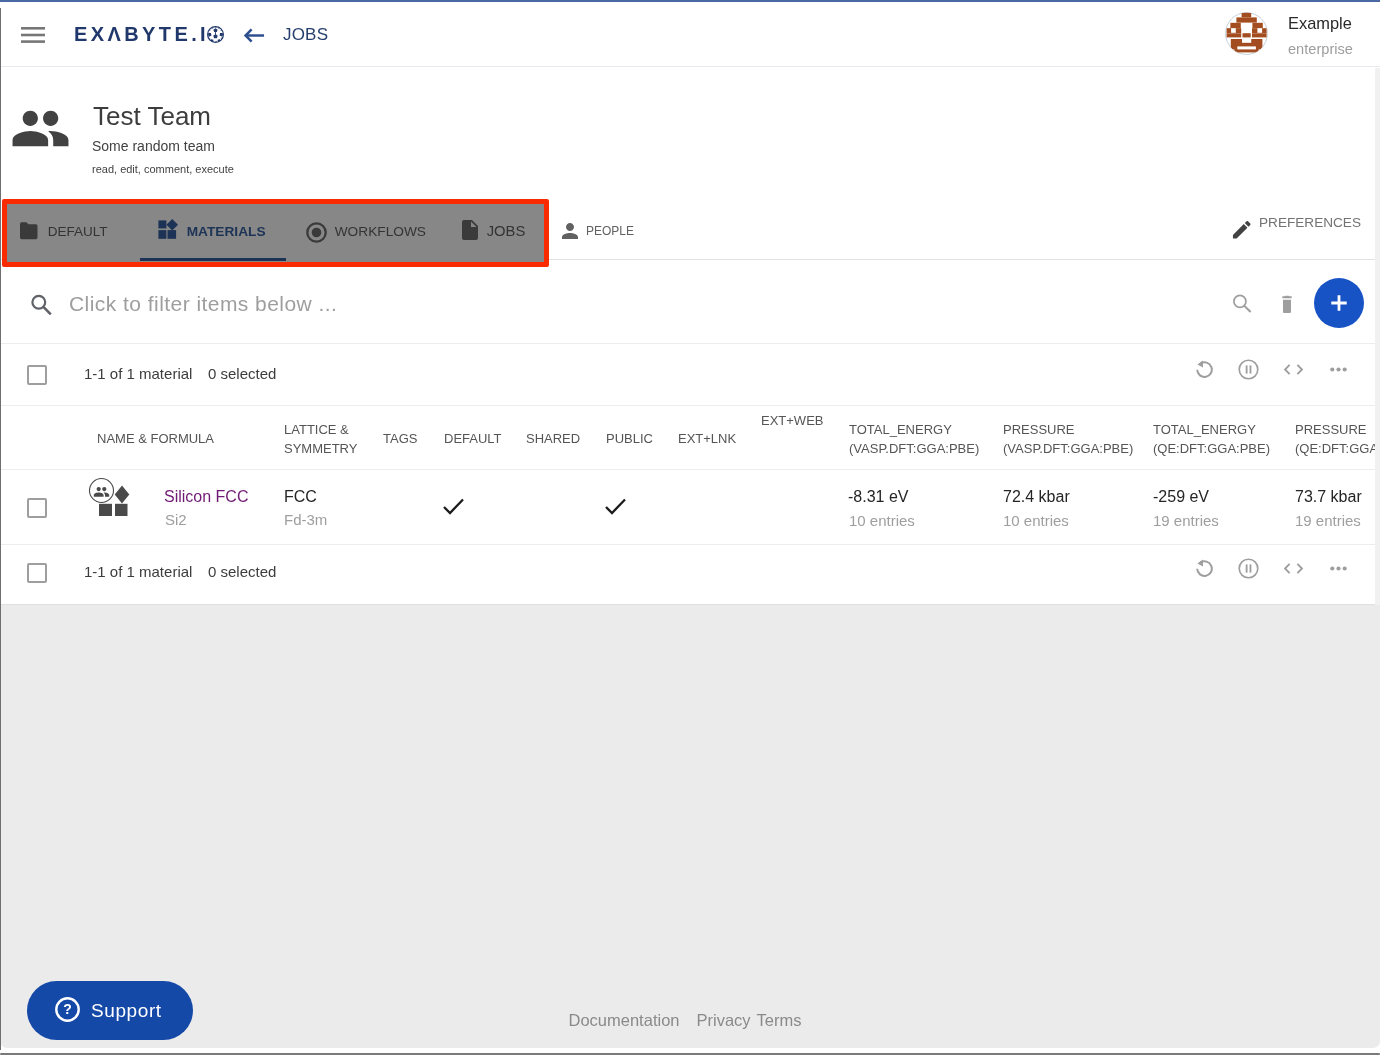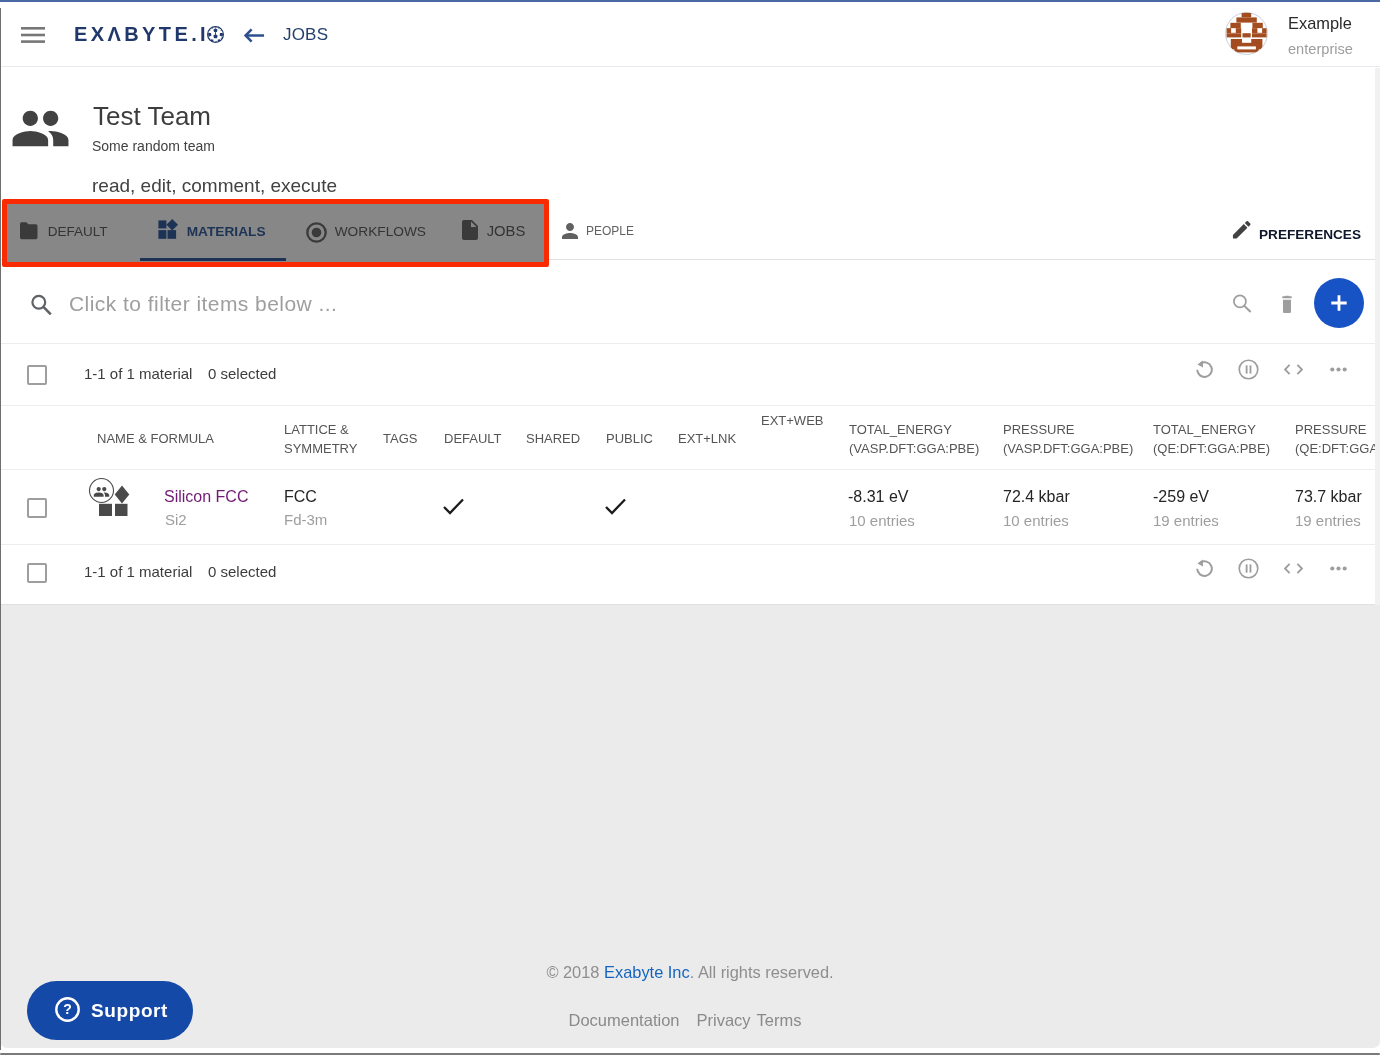--- a/index.html
+++ b/index.html
@@ -68,34 +68,34 @@
   <div class="abs" style="left:1288px;top:10.5px;font-size:16.4px;color:#2a2a2a;line-height:20px;">Example</div>
   <div class="abs" style="left:1288px;top:37.5px;font-size:14.6px;color:#9e9e9e;line-height:18px;">enterprise</div>
 </div>
 
 <div class="abs" style="left:0;top:68px;width:1380px;height:131px;background:#fff;">
   <svg class="abs" style="left:10px;top:30px;" width="61" height="61" viewBox="0 0 24 24">
     <path fill="#424242" d="M16 11c1.66 0 2.99-1.34 2.99-3S17.66 5 16 5c-1.66 0-3 1.34-3 3s1.34 3 3 3zm-8 0c1.66 0 2.99-1.34 2.99-3S9.66 5 8 5C6.34 5 5 6.34 5 8s1.34 3 3 3zm0 2c-2.33 0-7 1.17-7 3.5V19h14v-2.5c0-2.33-4.67-3.5-7-3.5zm8 0c-.29 0-.62.02-.97.05 1.16.84 1.97 1.97 1.97 3.45V19h6v-2.5c0-2.33-4.67-3.5-7-3.5z"></path>
   </svg>
   <div class="abs" style="left:93px;top:35px;font-size:26px;color:#3d3d3d;line-height:26px;">Test Team</div>
   <div class="abs" style="left:92px;top:71px;font-size:14px;color:#424242;line-height:15px;">Some random team</div>
-  <div class="abs" style="left:92px;top:93.5px;font-size:19px;color:#424242;line-height:15px;margin-top:16px;">read, edit, comment, execute</div>
+  <div class="abs" style="left:92px;top:93.5px;font-size:11px;color:#424242;line-height:15px;">read, edit, comment, execute</div>
 </div>
 
 <div class="abs" style="left:0;top:199px;width:1380px;height:61px;background:#fff;border-bottom:1px solid #e2e2e2;">
 
   <svg class="abs" style="left:558px;top:19.9px;" width="24" height="24" viewBox="0 0 24 24">
     <path d="M12 12c2.21 0 4-1.79 4-4s-1.79-4-4-4-4 1.79-4 4 1.79 4 4 4zm0 2c-2.67 0-8 1.34-8 4v2h16v-2c0-2.66-5.33-4-8-4z" fill="#616161"></path>
   </svg>
   <div class="abs" style="left:586px;top:26.3px;font-size:12px;color:#616161;line-height:13.5px;">PEOPLE</div>
 
   <svg class="abs" style="left:1229.9px;top:18.5px;" width="23.5" height="23.5" viewBox="0 0 24 24">
     <path d="M3 17.25V21h3.75L17.81 9.94l-3.75-3.75L3 17.25zM20.71 7.04c.39-.39.39-1.02 0-1.41l-2.34-2.34c-.39-.39-1.02-.39-1.41 0l-1.83 1.83 3.75 3.75 1.83-1.83z" fill="#424242"></path>
   </svg>
-  <div class="abs" style="left:1259px;top:29px;font-size:13.6px;color:#0f172a;line-height:13.6px;font-weight:bold;">PREFERENCES</div>
+  <div class="abs" style="left:1259px;top:17px;font-size:13.6px;color:#737373;line-height:13.6px;">PREFERENCES</div>
 </div>
 
 <div class="abs" style="left:1.8px;top:199px;width:547.3px;height:68.3px;border:5.3px solid #fb2b01;background:#878787;border-radius:2px;z-index:10;">
 
   <svg class="abs" style="left:12.5px;top:17px;" width="19.5" height="19.5" viewBox="0 0 19.5 19.5">
     <path d="M1 2.9 Q1 1.2 2.7 1.2 H7.4 L9.4 3.3 H16.9 Q18.5 3.3 18.5 5 V16.6 Q18.5 18.3 16.9 18.3 H2.7 Q1 18.3 1 16.6 Z" fill="#3a3a3a"></path>
   </svg>
   <div class="abs" style="left:40.9px;top:21px;font-size:13.5px;color:#333;line-height:13.5px;">DEFAULT</div>
 
   <svg class="abs" style="left:151.4px;top:14.7px;" width="21" height="21" viewBox="0 0 21 21">
@@ -229,29 +229,28 @@
     <path d="M5.6 0.8 L1 5.5 L5.6 10.2 M13.4 0.8 L18 5.5 L13.4 10.2" fill="none" stroke="#9e9e9e" stroke-width="1.9"></path>
   </svg>
   <svg class="abs" style="left:1330px;top:21px;" width="17" height="5" viewBox="0 0 17 5">
     <circle cx="2.3" cy="2.5" r="2.1" fill="#9e9e9e"></circle>
     <circle cx="8.5" cy="2.5" r="2.1" fill="#9e9e9e"></circle>
     <circle cx="14.7" cy="2.5" r="2.1" fill="#9e9e9e"></circle>
   </svg>
 </div>
 
 <div class="abs" style="left:0;top:605px;width:1380px;height:443px;background:#ebebeb;border-radius:0 0 7px 7px;">
-  <div class="abs" style="left:0;top:359px;width:1380px;text-align:center;font-size:16.4px;color:#8e8e8e;line-height:17px;">© 2018 <span style="color:#1565c0;">Exabyte Inc</span>. All rights reserved.</div>
   <div class="abs" style="left:-5px;top:407px;width:1380px;text-align:center;font-size:16.5px;color:#8a8a8a;line-height:17px;"><span>Documentation</span><span style="margin-left:17px;">Privacy</span><span style="margin-left:6px;">Terms</span></div>
 
   <div class="abs" style="left:27px;top:376px;width:166px;height:58.5px;border-radius:29.5px;background:#1549a8;">
     <svg class="abs" style="left:28px;top:16.2px;" width="25" height="25" viewBox="0 0 25 25">
       <circle cx="12.5" cy="12.5" r="11.2" fill="none" stroke="#fff" stroke-width="2.4"></circle>
       <text x="12.5" y="17.3" text-anchor="middle" font-family="Liberation Sans" font-size="14" font-weight="bold" fill="#fff">?</text>
     </svg>
-    <div class="abs" style="left:64px;top:22px;font-size:19px;font-weight:bold;letter-spacing:0.6px;color:#fff;line-height:16px;">Support</div>
+    <div class="abs" style="left:64px;top:22px;font-size:19px;font-weight:normal;letter-spacing:0.6px;color:#fff;line-height:16px;">Support</div>
   </div>
 </div>
 
 <div class="abs" style="left:1374.5px;top:68px;width:5.5px;height:537px;background:#f1f1f1;"></div>
 
 <div class="abs" style="left:0;top:1052.5px;width:1380px;height:2.5px;background:#7a7a7a;border-radius:2px;"></div>
 
 <div class="abs" style="left:0;top:8px;width:1px;height:1042px;background:#6f6f6f;"></div>
 
 </body></html>

